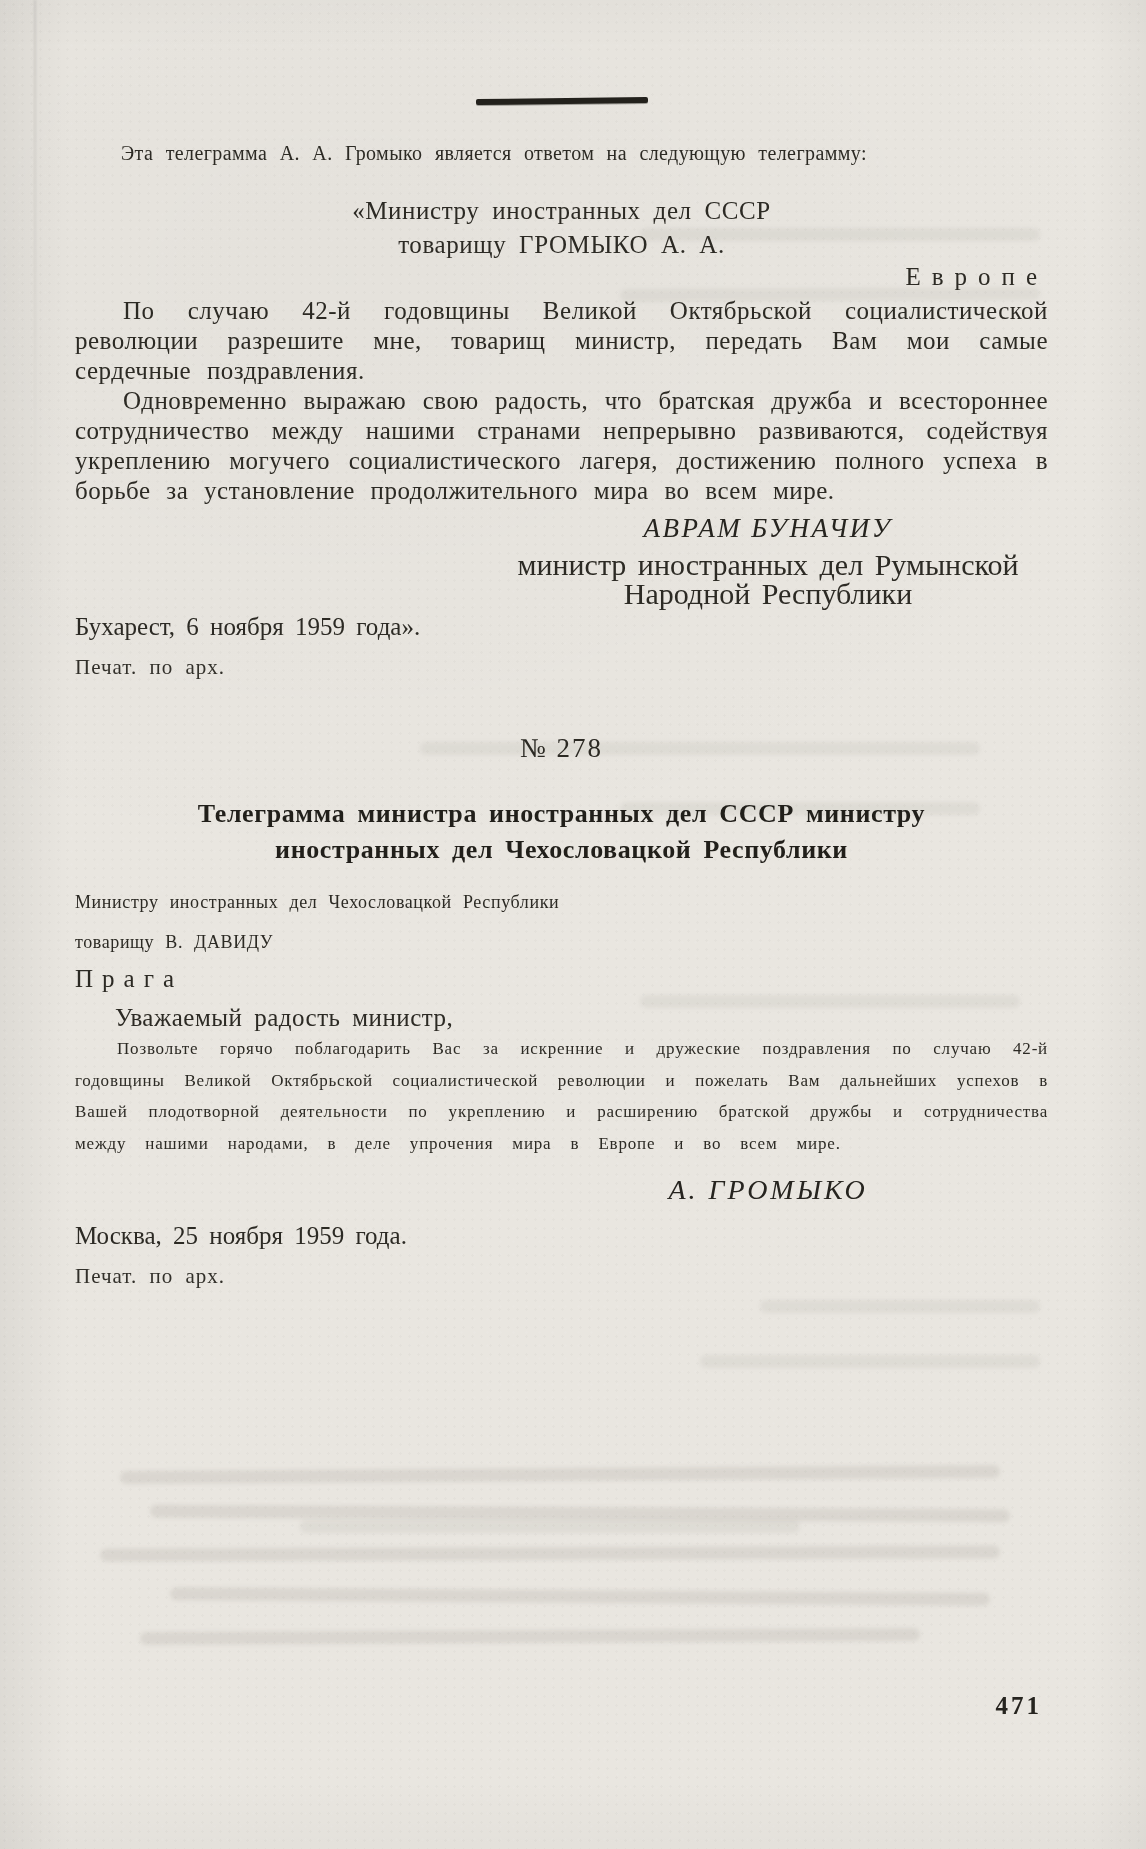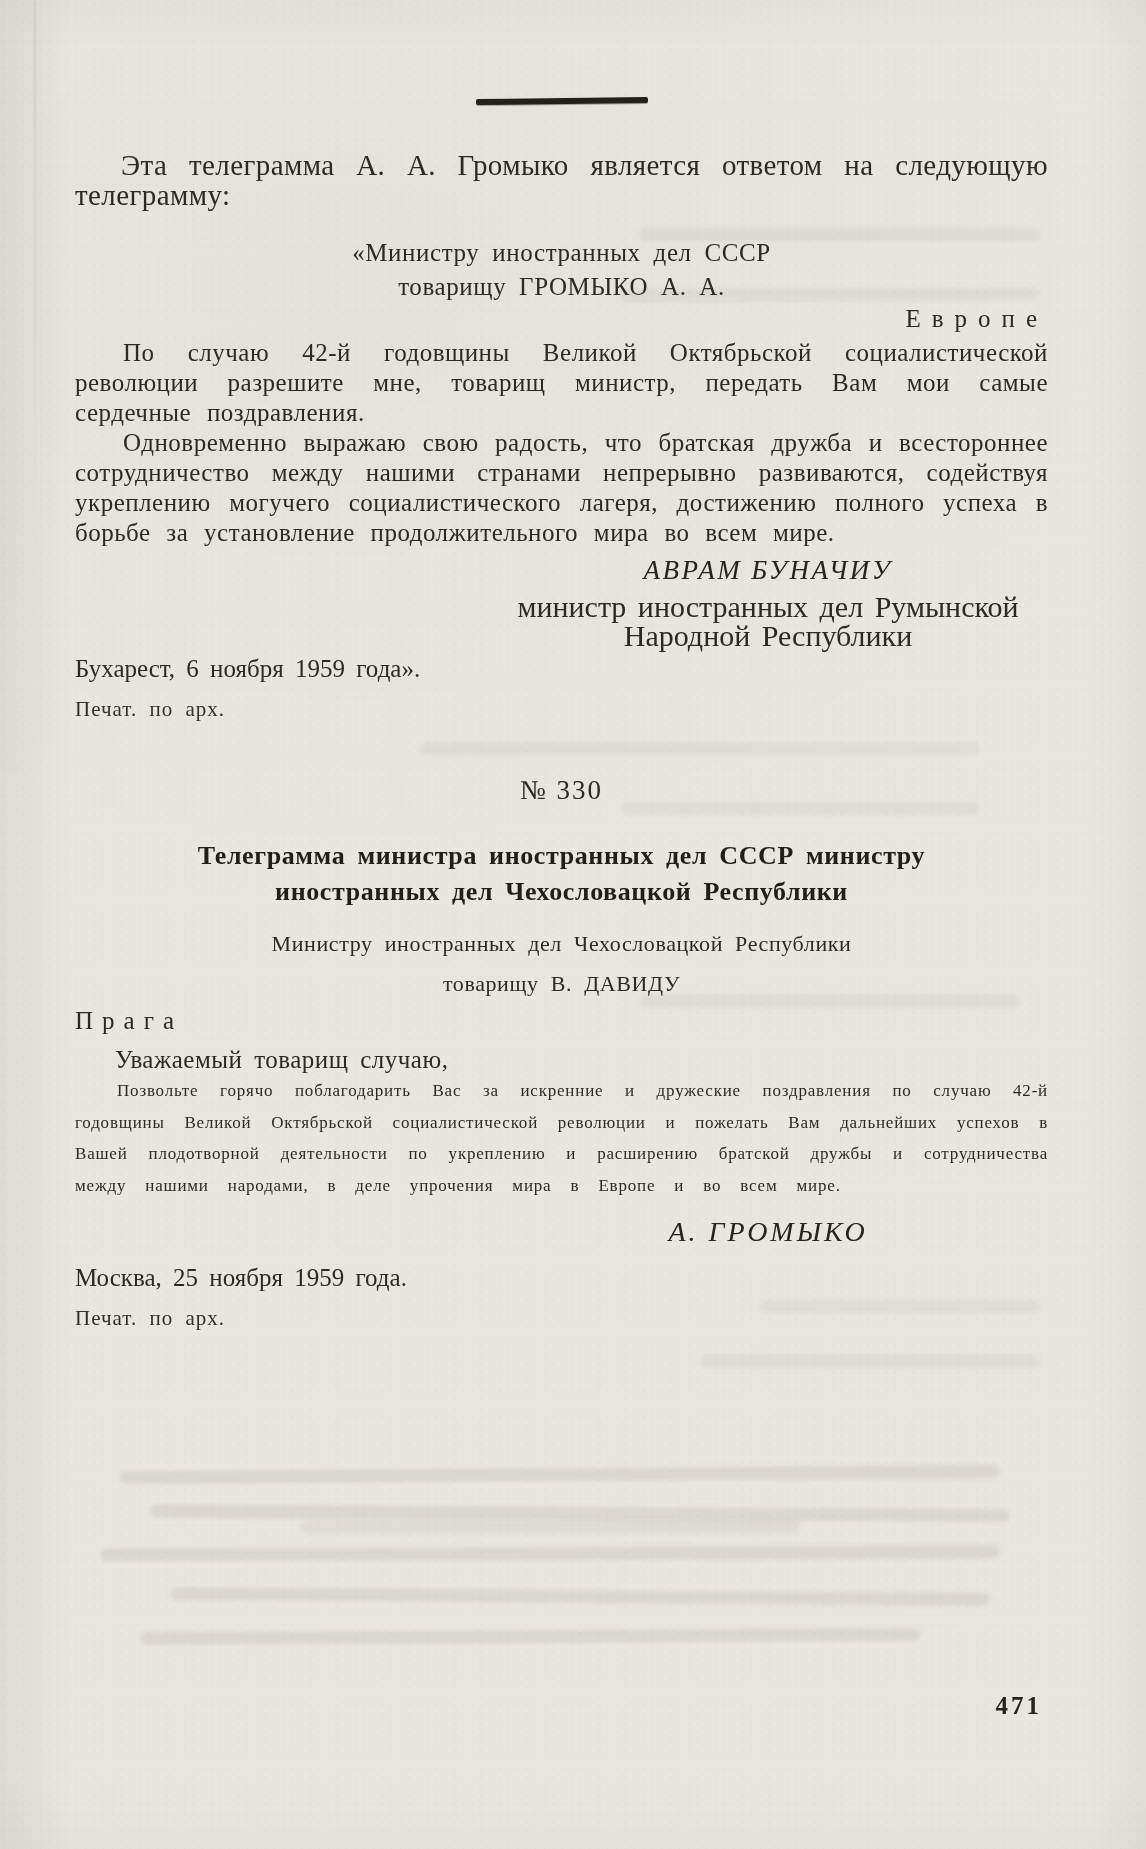--- a/index.html
+++ b/index.html
@@ -27,22 +27,22 @@
   }
   .rule{
     width:172px;height:6px;
     background:#23211c;
     margin:98px auto 0 auto;
     transform:rotate(-0.7deg);
     border-radius:2px;
     box-shadow:0 1px 0 rgba(35,33,28,0.35);
   }
   .intro{
-    margin:46px 0 0 0;
-    font-size:29px;line-height:30px;
+    margin:34px 0 0 0;
+    font-size:20px;line-height:30px;
     text-align:justify;
     text-indent:46px;
     word-spacing:7px;letter-spacing:0.4px;
   }
   .quote-address{
     margin:26px 0 0 0;
     text-align:center;
     white-space:pre-line;
     font-size:25px;line-height:34px;
     letter-spacing:0.6px;word-spacing:6px;
@@ -99,23 +99,22 @@
     margin:32px 0 0 0;
     text-align:center;
     font-weight:bold;
     white-space:pre-line;
     font-size:26px;line-height:36px;
     letter-spacing:0.6px;word-spacing:5px;
     color:#211f1a;
   }
   .doc-address{
     margin:14px 0 0 0;
-    text-align:center;
-    white-space:pre-line;
-    font-size:22px;line-height:40px;
+    white-space:pre-line;
+    font-size:18px;line-height:40px;
     letter-spacing:0.6px;word-spacing:6px;
   }
   .city-line2{
     margin:2px 0 0 0;
     font-size:25px;line-height:30px;
     letter-spacing:9px;
   }
   .salutation{
     margin:8px 0 0 0;
     font-size:25px;line-height:31px;
@@ -210,31 +209,31 @@
   <div class="sig">
     <div class="sig-name">АВРАМ БУНАЧИУ</div>
     <div class="sig-title">министр иностранных дел Румынской
 Народной Республики</div>
   </div>
 
   <p class="dateline">Бухарест, 6 ноября 1959 года».</p>
 
   <p class="source-note">Печат. по арх.</p>
 
-  <div class="doc-number">№ 330</div>
+  <div class="doc-number">№ 278</div>
 
   <h1 class="doc-title">Телеграмма министра иностранных дел СССР министру
 иностранных дел Чехословацкой Республики</h1>
 
   <div class="doc-address">Министру иностранных дел Чехословацкой Республики
 товарищу В. ДАВИДУ</div>
 
   <div class="city-line2">Прага</div>
 
-  <p class="salutation">Уважаемый товарищ случаю,</p>
+  <p class="salutation">Уважаемый радость министр,</p>
 
   <p class="body-para">Позвольте горячо поблагодарить Вас за искренние и дружеские поздравления по случаю 42-й годовщины Великой Октябрьской социалистической революции и пожелать Вам дальнейших успехов в Вашей плодотворной деятельности по укреплению и расширению братской дружбы и сотрудничества между нашими народами, в деле упрочения мира в Европе и во всем мире.</p>
 
   <div class="sig2">
     <div class="sig-name">А. ГРОМЫКО</div>
   </div>
 
   <p class="dateline2">Москва, 25 ноября 1959 года.</p>
 
   <p class="source-note">Печат. по арх.</p>

